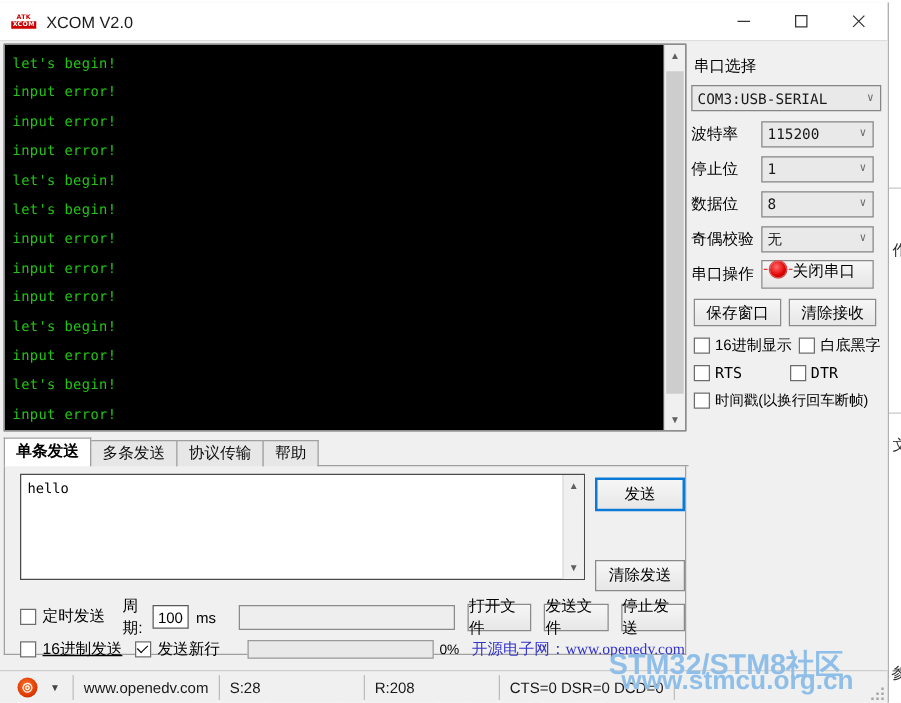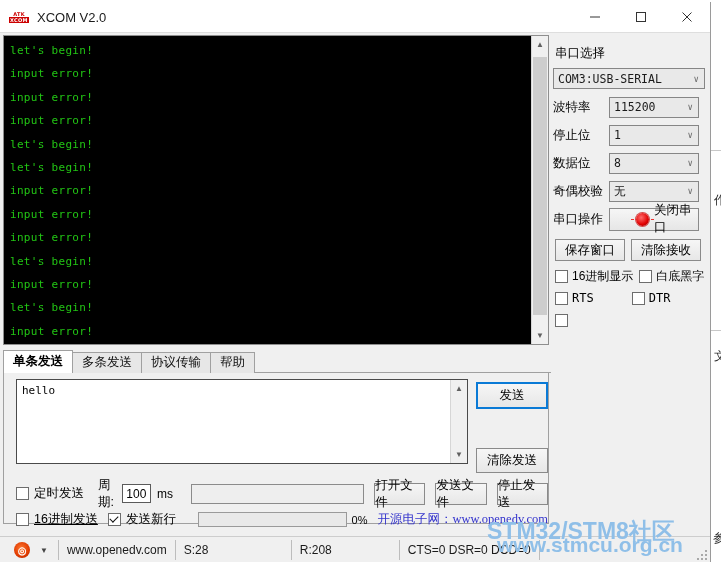--- a/index.html
+++ b/index.html
@@ -289,23 +289,22 @@
     display: flex; align-items: center;
     color: #6a6a6a; font-size: 9px;
   }
   .combo.full { width: 152px; margin-left: 2px; }
   .combo.part { width: 90px; }
 
   .port-btn {
     width: 90px; height: 23px;
     border: 1px solid #8a8a8a;
     background: linear-gradient(#f6f6f6,#e6e6e6);
-    display: flex; align-items: center;
+    display: flex; 
     font-size: 12.5px;
-    padding-left: 20px;
   }
   .led {
     width: 13px; height: 13px;
     border-radius: 50%;
     background: radial-gradient(circle at 40% 35%, #ff6a6a 0%, #e00000 60%, #8a0000 100%);
     margin: 0 5px 0 6px;
     box-shadow: 0 0 0 1px #d34a4a;
     flex: 0 0 auto;
     position: relative;
   }
@@ -547,20 +546,21 @@
 
         <div class="chk-row">
           <div class="cbox" id="cb-rts"></div>
           <span style="margin-right:38px; font-family:'DejaVu Sans Mono',monospace;">RTS</span>
           <div class="cbox" id="cb-dtr"></div>
           <span style="font-family:'DejaVu Sans Mono',monospace;">DTR</span>
         </div>
 
         <div class="chk-row">
           <div class="cbox" id="cb-ts"></div>
+          <span style="font-size:11.5px;">时间戳(以换行回车断帧)</span>
         </div>
       </div>
     </div>
 
     <div class="statusbar">
       <div class="logo-circ">◎</div>
       <div class="caret-dn">▼</div>
       <div class="status-seg" style="border-left:1px solid #bdbdbd;">www.openedv.com</div>
       <div class="status-seg" style="min-width:116px;">S:28</div>
       <div class="status-seg" style="min-width:108px;">R:208</div>

